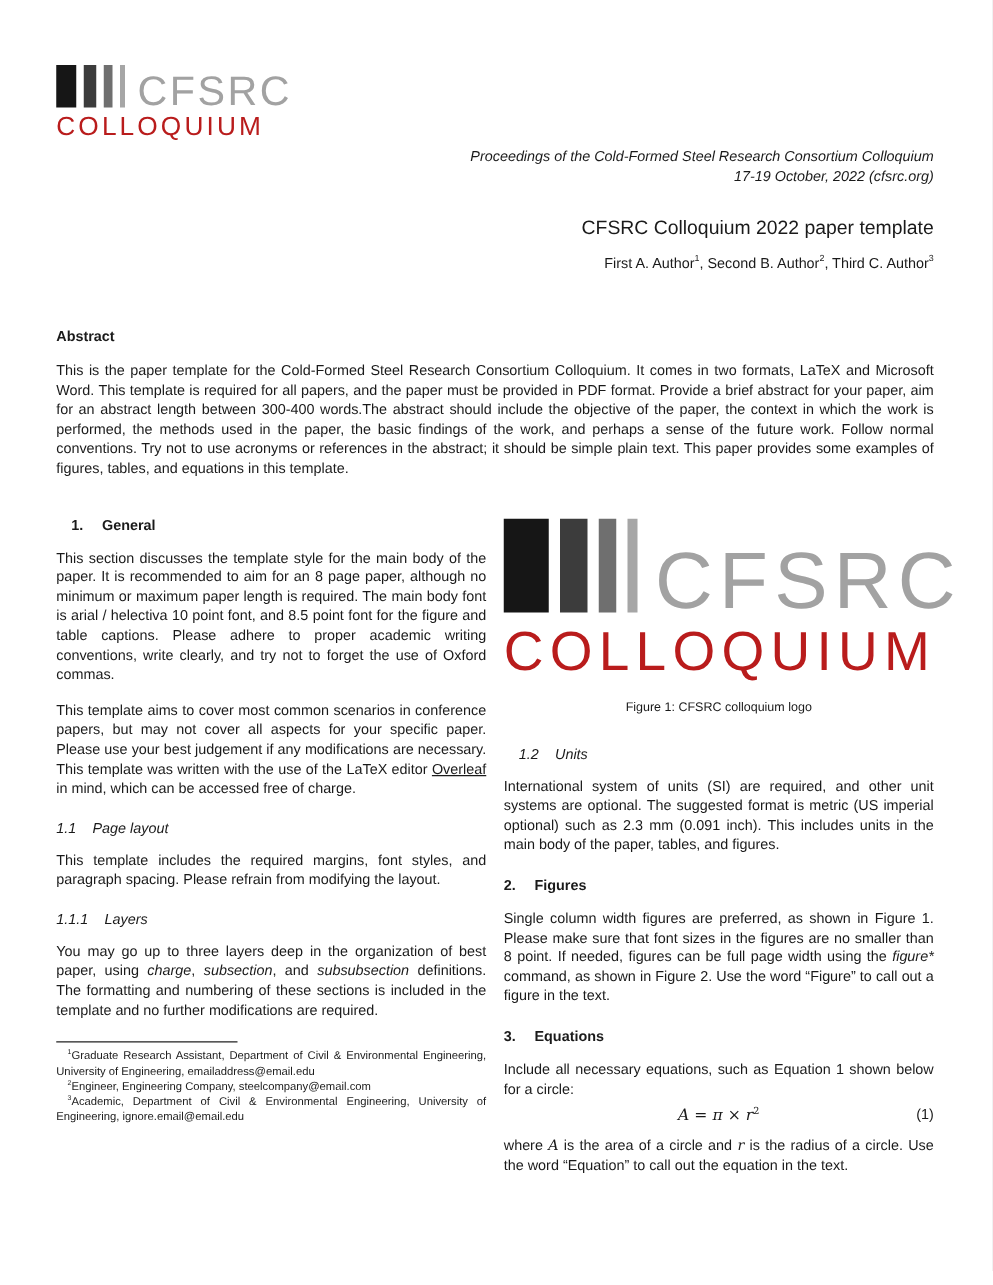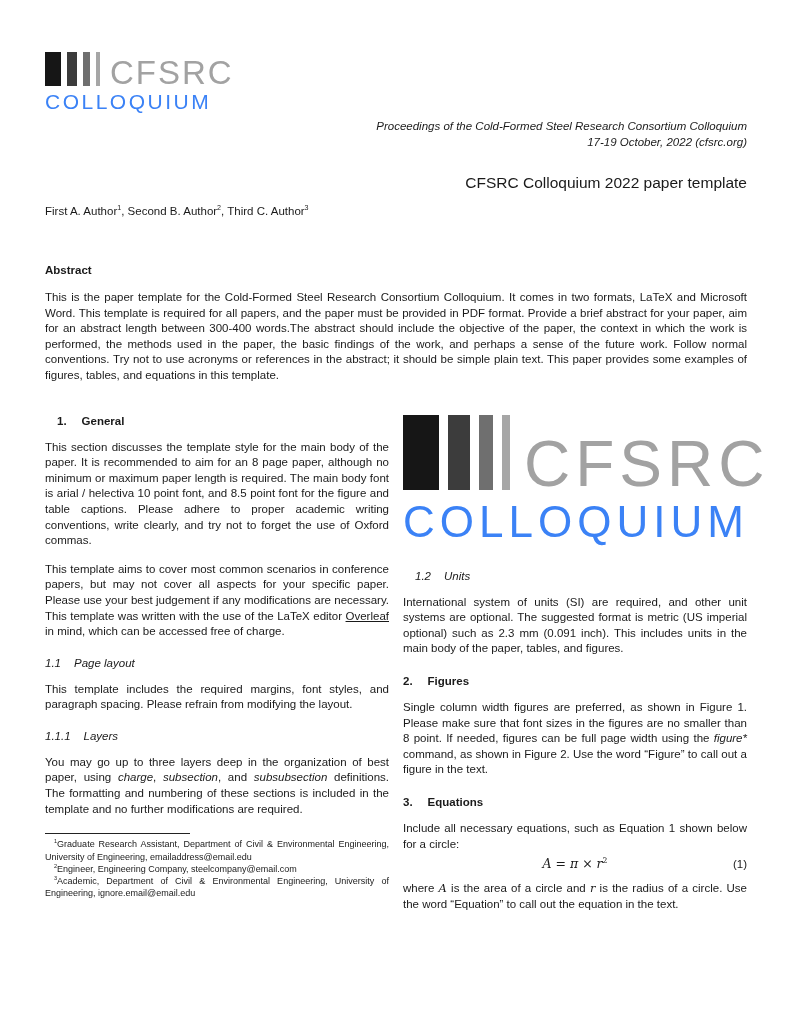--- a/index.html
+++ b/index.html
@@ -12,38 +12,38 @@
 
   
   .logo-row { display:flex; align-items:flex-end; }
   .logo-bars { display:flex; align-items:flex-end; }
   .bar { display:inline-block; }
   .b1 { background:#161616; }
   .b2 { background:#3c3c3c; }
   .b3 { background:#6f6f6f; }
   .b4 { background:#a6a6a6; }
   .logo-acronym { color:#a2a2a2; font-weight:400; line-height:0.78; white-space:nowrap; }
-  .logo-word { color:#3b82f6; white-space:nowrap; line-height:1; }
+  .logo-word { color:#b91c1c; white-space:nowrap; line-height:1; }
 
   .logo-small .bar { height:34px; margin-right:6px; }
   .logo-small .b1 { width:16px; } .logo-small .b2 { width:10px; }
   .logo-small .b3 { width:7px; }  .logo-small .b4 { width:4px; }
   .logo-small .logo-acronym { font-size:33px; letter-spacing:2px; margin-left:4px; }
   .logo-small .logo-word { font-size:21px; letter-spacing:2.5px; margin-top:5px; }
 
   .logo-large .bar { height:75px; margin-right:9px; }
   .logo-large .b1 { width:36px; } .logo-large .b2 { width:22px; }
   .logo-large .b3 { width:14px; } .logo-large .b4 { width:8px; }
   .logo-large .logo-acronym { font-size:64px; letter-spacing:5px; margin-left:5px; }
   .logo-large .logo-word { font-size:44px; letter-spacing:5px; margin-top:10px; }
 
   
   .proceedings { text-align:right; font-style:italic; font-size:11.5px; line-height:15.5px; margin-top:7px; }
   .title { text-align:right; font-size:15.5px; font-weight:normal; margin-top:24px; }
-  .authors { text-align:left; font-size:11.5px; margin-top:13px; }
+  .authors { text-align:right; font-size:11.5px; margin-top:13px; }
   sup { font-size:0.62em; vertical-align:super; line-height:0; }
 
   
   .abstract { margin-top:47px; }
   .abstract-heading { font-weight:bold; font-size:11.5px; }
   .abstract p { margin-top:14px; }
   p { font-size:11.5px; line-height:15.6px; text-align:justify; }
 
   
   .columns { display:flex; gap:14px; margin-top:31px; }
@@ -142,20 +142,21 @@
             <div class="logo-bars">
               <span class="bar b1"></span>
                 <span class="bar b2"></span>
                 <span class="bar b3"></span>
                 <span class="bar b4"></span>
             </div>
             <span class="logo-acronym">CFSRC</span>
           </div>
           <div class="logo-word">COLLOQUIUM</div>
         </div>
+        <figcaption>Figure 1: CFSRC colloquium logo</figcaption>
       </figure>
 
       <h3 class="subsec"><span class="num">1.2</span><span>Units</span></h3>
 
       <p>International system of units (SI) are required, and other unit systems are optional. The suggested format is metric (US imperial optional) such as 2.3 mm (0.091 inch). This includes units in the main body of the paper, tables, and figures.</p>
 
       <h2 class="sec"><span class="num">2.</span><span>Figures</span></h2>
 
       <p><span>Single column width figures are preferred, as shown in Figure 1. Please make sure that font sizes in the figures are no smaller than 8 point. If needed, figures can be full page width using the </span><span class="ital">figure*</span><span> command, as shown in Figure 2. Use the word “Figure” to call out a figure in the text.</span></p>
 

